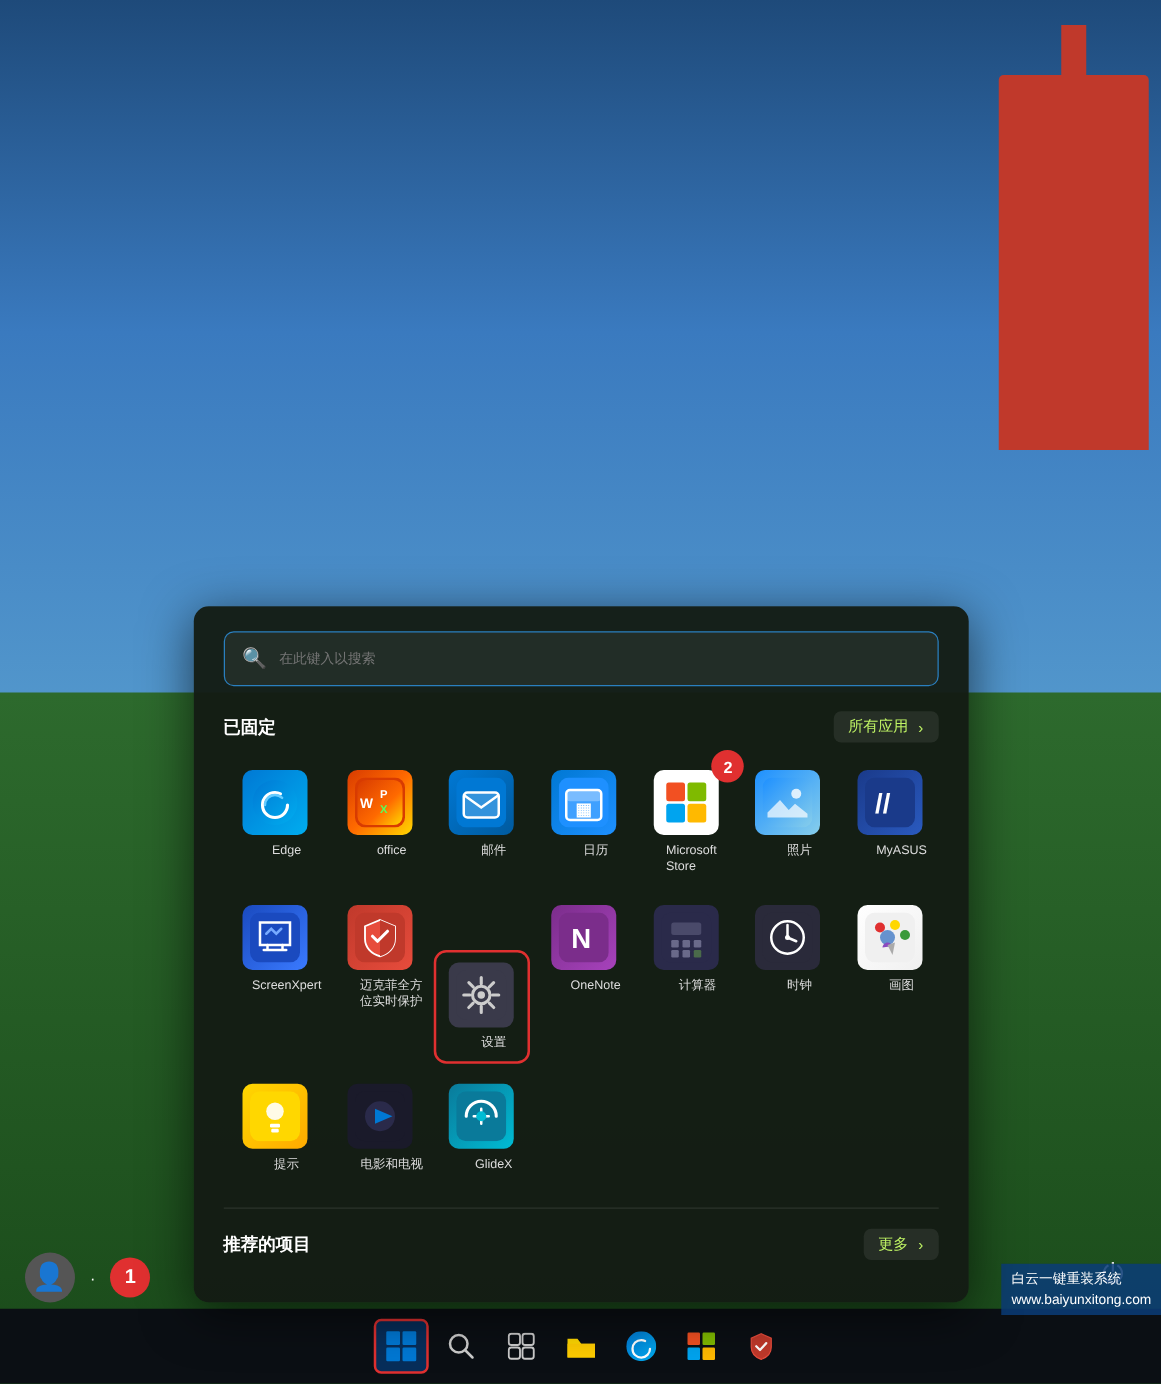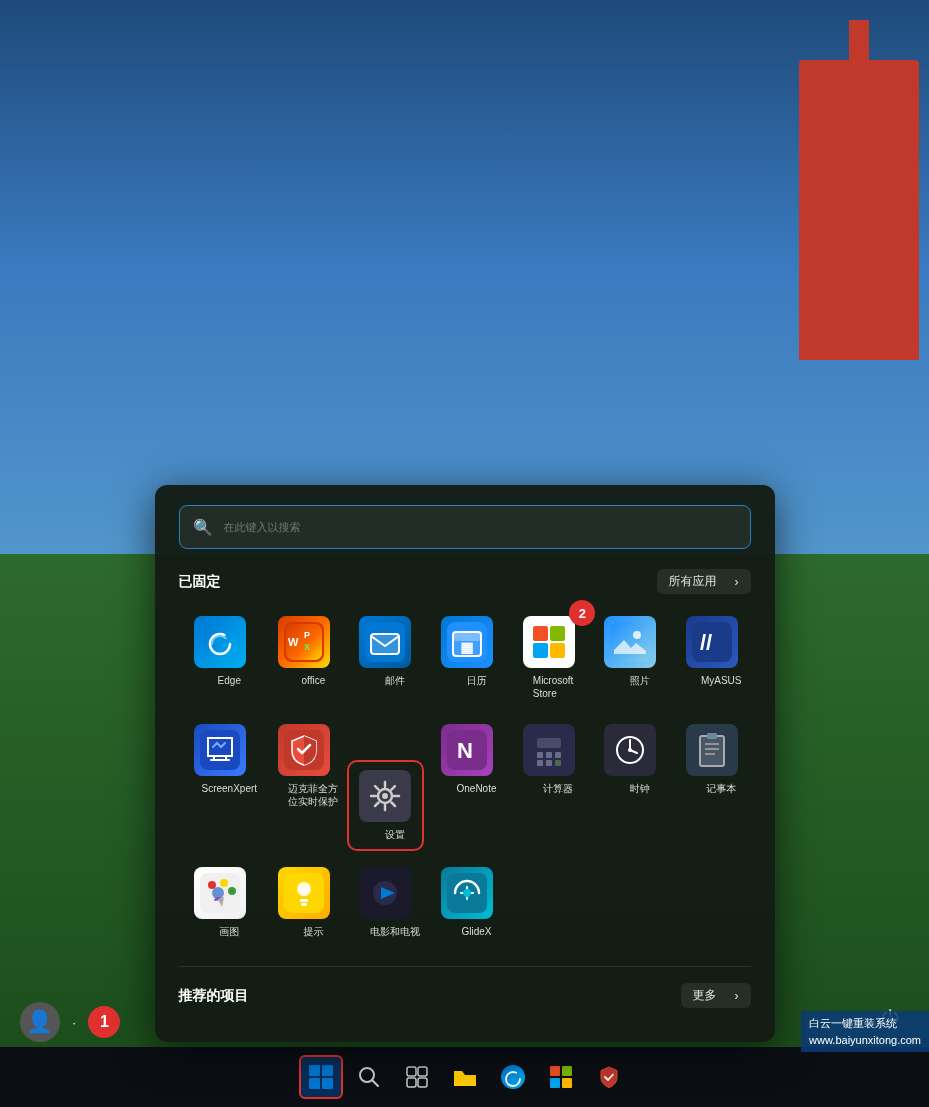--- a/index.html
+++ b/index.html
@@ -125,28 +125,28 @@
       margin-bottom: 14px;
     }
     .section-title {
       color: #fff;
       font-size: 14px;
       font-weight: 600;
     }
     .section-more-btn {
       background: rgba(255,255,255,0.08);
       border: none;
-      color: #e5e5e5;
+      color: #bef264;
       font-size: 12px;
       padding: 4px 12px;
       border-radius: 6px;
       cursor: pointer;
       display: flex;
       align-items: center;
-      gap: 18px;
+      gap: 8px;
     }
 
     
     .app-grid {
       display: grid;
       grid-template-columns: repeat(7, 1fr);
       gap: 8px 4px;
       margin-bottom: 20px;
     }
     .app-item {
@@ -483,34 +483,20 @@
             <rect width="40" height="40" rx="8" fill="#2a2a3a"></rect>
             <circle cx="20" cy="20" r="13" stroke="#fff" stroke-width="2" fill="none"></circle>
             <line x1="20" y1="10" x2="20" y2="20" stroke="#fff" stroke-width="2" stroke-linecap="round"></line>
             <line x1="20" y1="20" x2="27" y2="23" stroke="#fff" stroke-width="2" stroke-linecap="round"></line>
             <circle cx="20" cy="20" r="2" fill="#fff"></circle>
           </svg>
       </div>
       <span class="app-label">时钟</span>
     </div>
 
-    <div class="app-item">
-      <div class="app-icon icon-notepad">
-        <svg width="40" height="40" viewBox="0 0 40 40">
-            <rect width="40" height="40" rx="8" fill="#2a3a4a"></rect>
-            <rect x="8" y="6" width="24" height="30" rx="2" fill="#fff" opacity="0.15"></rect>
-            <rect x="8" y="6" width="24" height="30" rx="2" stroke="#aaa" stroke-width="2" fill="none"></rect>
-            <line x1="13" y1="14" x2="27" y2="14" stroke="#aaa" stroke-width="1.5"></line>
-            <line x1="13" y1="19" x2="27" y2="19" stroke="#aaa" stroke-width="1.5"></line>
-            <line x1="13" y1="24" x2="23" y2="24" stroke="#aaa" stroke-width="1.5"></line>
-            <rect x="15" y="3" width="10" height="6" rx="1" fill="#6a8a9a"></rect>
-          </svg>
-      </div>
-      <span class="app-label">记事本</span>
-    </div>
 
     <div class="app-item">
       <div class="app-icon icon-paint">
         <svg width="40" height="40" viewBox="0 0 40 40">
             <rect width="40" height="40" rx="8" fill="#f0f0f0"></rect>
             <circle cx="12" cy="12" r="4" fill="#e03030"></circle>
             <circle cx="24" cy="10" r="4" fill="#ffd700"></circle>
             <circle cx="32" cy="18" r="4" fill="#3a9a3a"></circle>
             <circle cx="18" cy="20" r="6" fill="#2a6abf" opacity="0.7"></circle>
             <path d="M14 28c0-2 2-4 4-4s3 1 3 3" fill="#8a4abf"></path>

